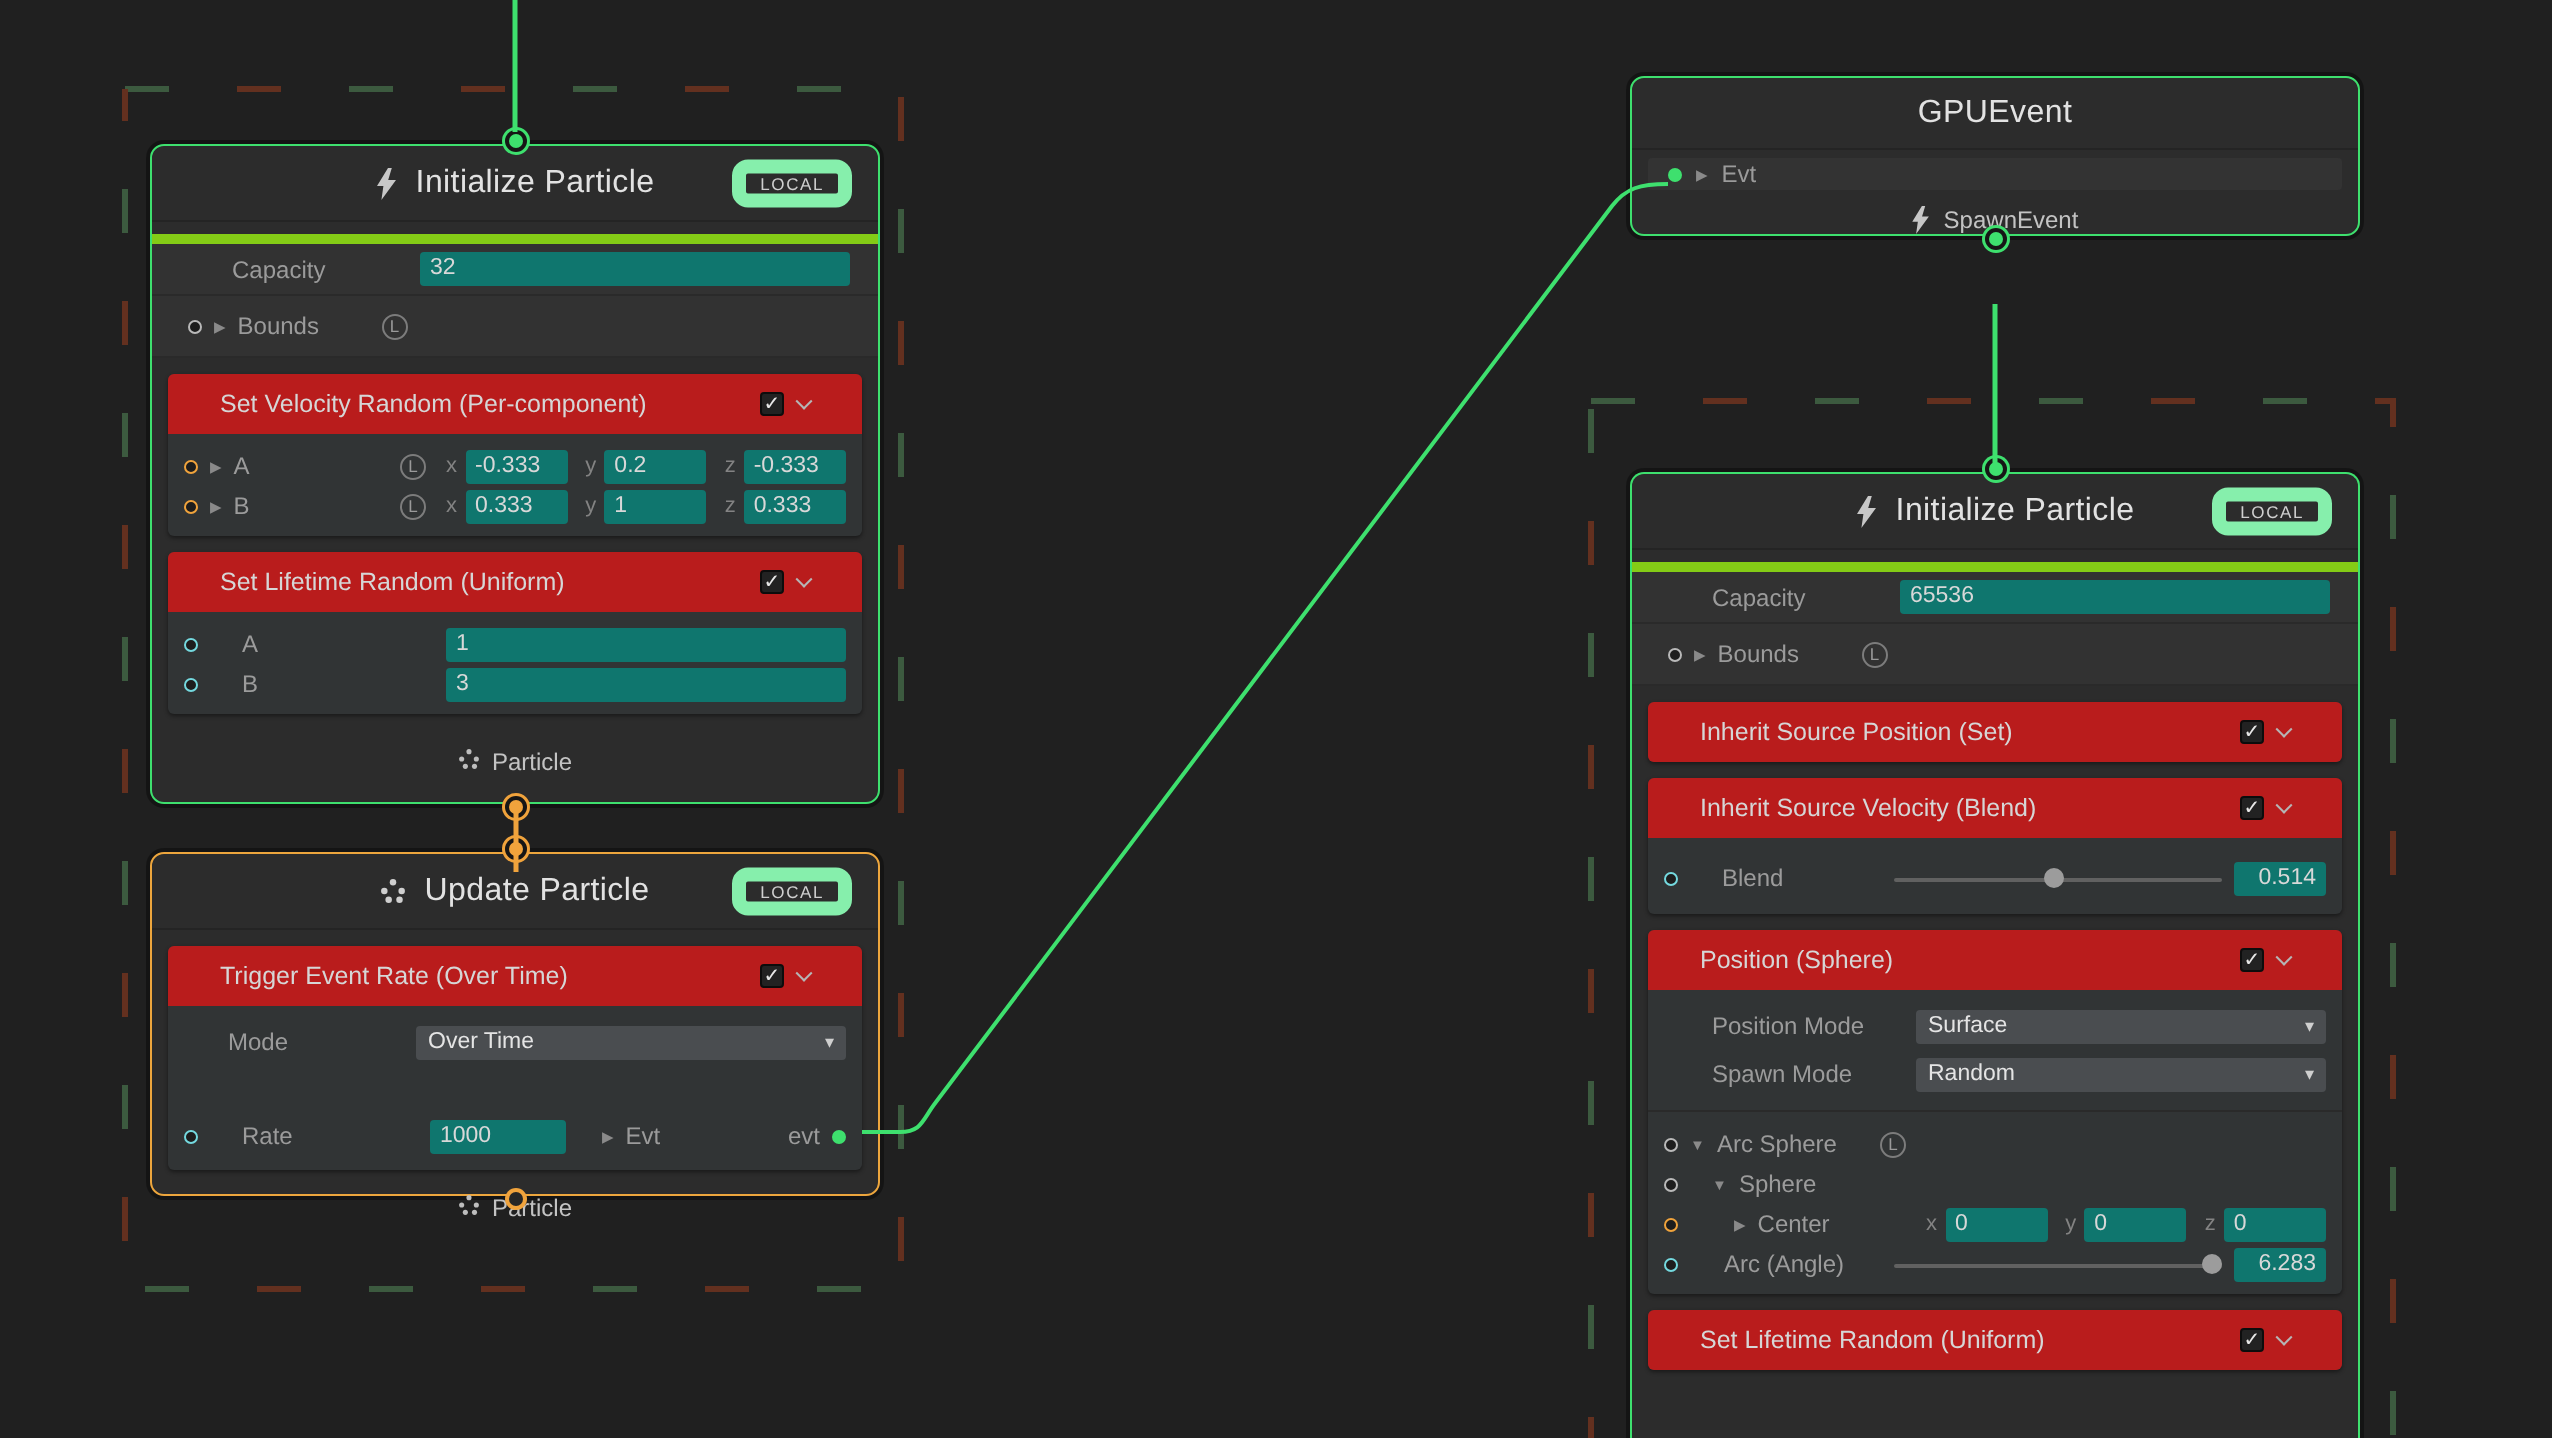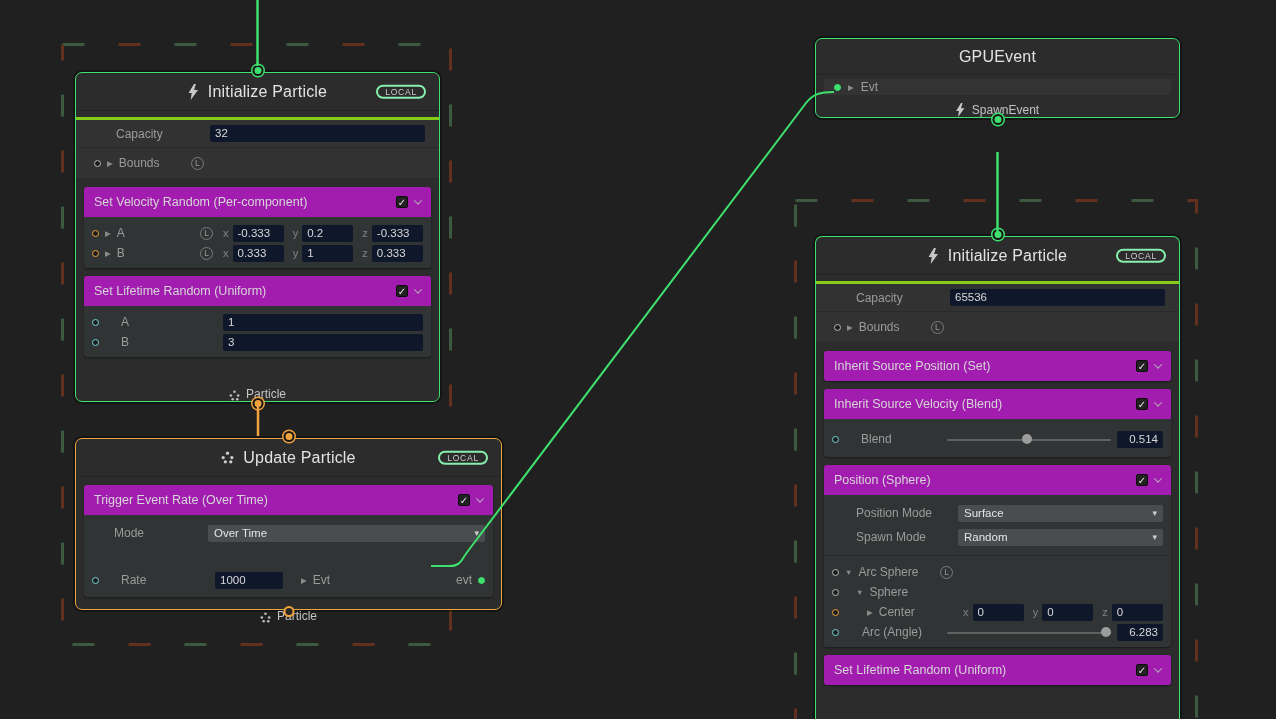--- a/index.html
+++ b/index.html
@@ -15,69 +15,69 @@
 
   .flowport{position:absolute;left:50%;transform:translateX(-50%);width:7px;height:7px;border-radius:50%;z-index:3}
   .flowport.top{top:-6px}.flowport.bottom{bottom:-6px}
   .fp-green{background:#3ee06e;box-shadow:0 0 0 2px #161616,0 0 0 3.5px #3ee06e}
   .fp-orange{background:#f0a33c;box-shadow:0 0 0 2px #161616,0 0 0 3.5px #f0a33c}
   .fp-hollow{background:#262626;box-shadow:0 0 0 2px #f0a33c}
 
   .nheader{position:relative;height:38px;flex:0 0 auto;display:flex;align-items:center;justify-content:center;gap:9px;border-bottom:1px solid #242424}
   .nheader.short{height:36px}
   .ntitle{color:#e2e2e2;font-size:16px;letter-spacing:.2px}
-  .badge{position:absolute;right:13px;top:50%;transform:translateY(-50%);border:2px solid #86efac;border-radius:8px;
+  .badge{position:absolute;right:13px;top:50%;transform:translateY(-50%);border:7px solid #86efac;border-radius:8px;
          color:#cfcfcf;font-size:8.5px;letter-spacing:.8px;padding:1px 7px;line-height:1}
 
   .settings{margin-top:6px;margin-bottom:8px;flex:0 0 auto}
   .srow{height:31px;display:flex;align-items:center;padding:0 14px;background:#323232;border-bottom:1px solid #2a2a2a}
-  .srow:first-child{border-top:3px solid #84cc16}
+  .srow:first-child{border-top:5px solid #84cc16}
   .lbl{color:#9b9b9b;font-size:12px;white-space:nowrap}
   .caplbl{margin-left:26px;width:94px;flex:0 0 auto}
 
   .block{margin:0 8px 8px;border-radius:3px;overflow:hidden;background:#313435;box-shadow:0 1px 2px rgba(0,0,0,.45);flex:0 0 auto}
-  .bhead{height:30px;background:#a21caf;display:flex;align-items:center;padding:0 10px}
+  .bhead{height:30px;background:#b91c1c;display:flex;align-items:center;padding:0 26px}
   .btitle{color:#d6d6d6;font-size:12.5px;white-space:nowrap}
   .controls{margin-left:auto;display:flex;align-items:center;gap:7px}
   .checkbox{width:12px;height:12px;background:#222;border:1px solid #0c0c0c;border-radius:2px;color:#e8e8e8;
             font-size:10px;line-height:11px;text-align:center}
   .chev{width:6px;height:6px;border-left:1.5px solid #b5b5b5;border-bottom:1.5px solid #b5b5b5;transform:rotate(-45deg) translate(1px,-1px)}
   .bpad{padding-top:6px;padding-bottom:5px}
 
   .brow{height:20px;display:flex;align-items:center;padding:0 8px;gap:6px}
   .brow.tall{height:24px}
   .port{width:7px;height:7px;border-radius:50%;background:#1d1d1d;border:1.5px solid #bbb;flex:0 0 auto}
   .port.o{border-color:#f0a33c}.port.c{border-color:#74d9df}.port.g{border-color:#3ee06e}.port.w{border-color:#b9b9b9}
   .port.connected{background:#3ee06e}
   .tri{color:#8a8a8a;font-size:7.5px;flex:0 0 auto}
   .slotlbl{display:flex;align-items:center;gap:6px;width:112px;flex:0 0 auto}
   .slotlbl .licon{margin-left:auto;margin-right:4px}
   .ind1{padding-left:11px}.ind2{padding-left:22px}
   .licon{width:13px;height:13px;border-radius:50%;border:1px solid #7c7c7c;color:#9a9a9a;font-size:8.5px;
          display:flex;align-items:center;justify-content:center;flex:0 0 auto}
 
-  .field{background:#0f172a;border-radius:2px;height:17px;line-height:17px;padding:0 5px;font-size:11.5px;color:#d8d8d8;
+  .field{background:#0f766e;border-radius:2px;height:17px;line-height:17px;padding:0 5px;font-size:11.5px;color:#d8d8d8;
          white-space:nowrap;overflow:hidden}
   .grow{flex:1}
   .vec3{flex:1;display:flex;gap:9px}
   .vec{flex:1;display:flex;align-items:center;gap:4px}
   .axis{color:#838383;font-size:11px}
   .vec .field{flex:1;min-width:0}
   .smallfield{width:68px;flex:0 0 auto}
   .valfield{width:46px;flex:0 0 auto;text-align:right}
 
   .dropdown{flex:1;height:17px;background:#4a4d50;border-radius:2px;display:flex;align-items:center;padding:0 6px;
             font-size:11.5px;color:#e4e4e4}
   .dd-arrow{margin-left:auto;font-size:9px;color:#cfcfcf}
 
   .slider{flex:1;position:relative;height:17px}
   .slider .track{position:absolute;left:0;right:0;top:8px;height:2px;background:#616161;border-radius:1px}
   .slider .handle{position:absolute;top:3px;width:10px;height:10px;margin-left:-5px;border-radius:50%;background:#9c9c9c}
 
-  .nfooter{flex:1;display:flex;align-items:flex-end;justify-content:center;gap:6px;padding-top:9px}
+  .nfooter{flex:1;display:flex;align-items:flex-start;justify-content:center;gap:6px;padding-top:9px}
   .flbl{color:#c3c3c3;font-size:12px}
   .gpufooter{flex:1;display:flex;justify-content:center;gap:7px}
   .evtpanel{margin:0 8px 8px;height:33px;background:#333;border-radius:2px;display:flex;align-items:center;padding:0 10px;gap:7px}
 </style>
 </head>
 <body>
 
 <div class="canvas">
 
   <svg class="bglayer" width="1276" height="719">
@@ -199,21 +199,21 @@
         <circle cx="6" cy="2" r="1.4" fill="#bdbdbd"></circle>
           <circle cx="2" cy="6" r="1.4" fill="#bdbdbd"></circle>
         <circle cx="10" cy="6" r="1.4" fill="#bdbdbd"></circle>
           <circle cx="4" cy="10" r="1.4" fill="#bdbdbd"></circle>
         <circle cx="9" cy="10" r="1.4" fill="#bdbdbd"></circle>
         </svg>
       <span class="flbl">Particle</span>
     </div>
   </div>
 
-  <div class="node orange" style="left:75px;top:438px;width:427px;height:172px">
+  <div class="node orange" style="left:75px;top:426px;width:365px;height:172px">
     <span class="flowport top fp-orange"></span>
     <span class="flowport bottom fp-hollow"></span>
 
     <div class="nheader">
       <svg width="13" height="13" viewBox="0 0 12 12">
         <circle cx="6" cy="2" r="1.5" fill="#cfcfcf"></circle>
           <circle cx="2" cy="6" r="1.5" fill="#cfcfcf"></circle>
         <circle cx="10" cy="6" r="1.5" fill="#cfcfcf"></circle>
           <circle cx="4" cy="10" r="1.5" fill="#cfcfcf"></circle>
         <circle cx="9" cy="10" r="1.5" fill="#cfcfcf"></circle>

